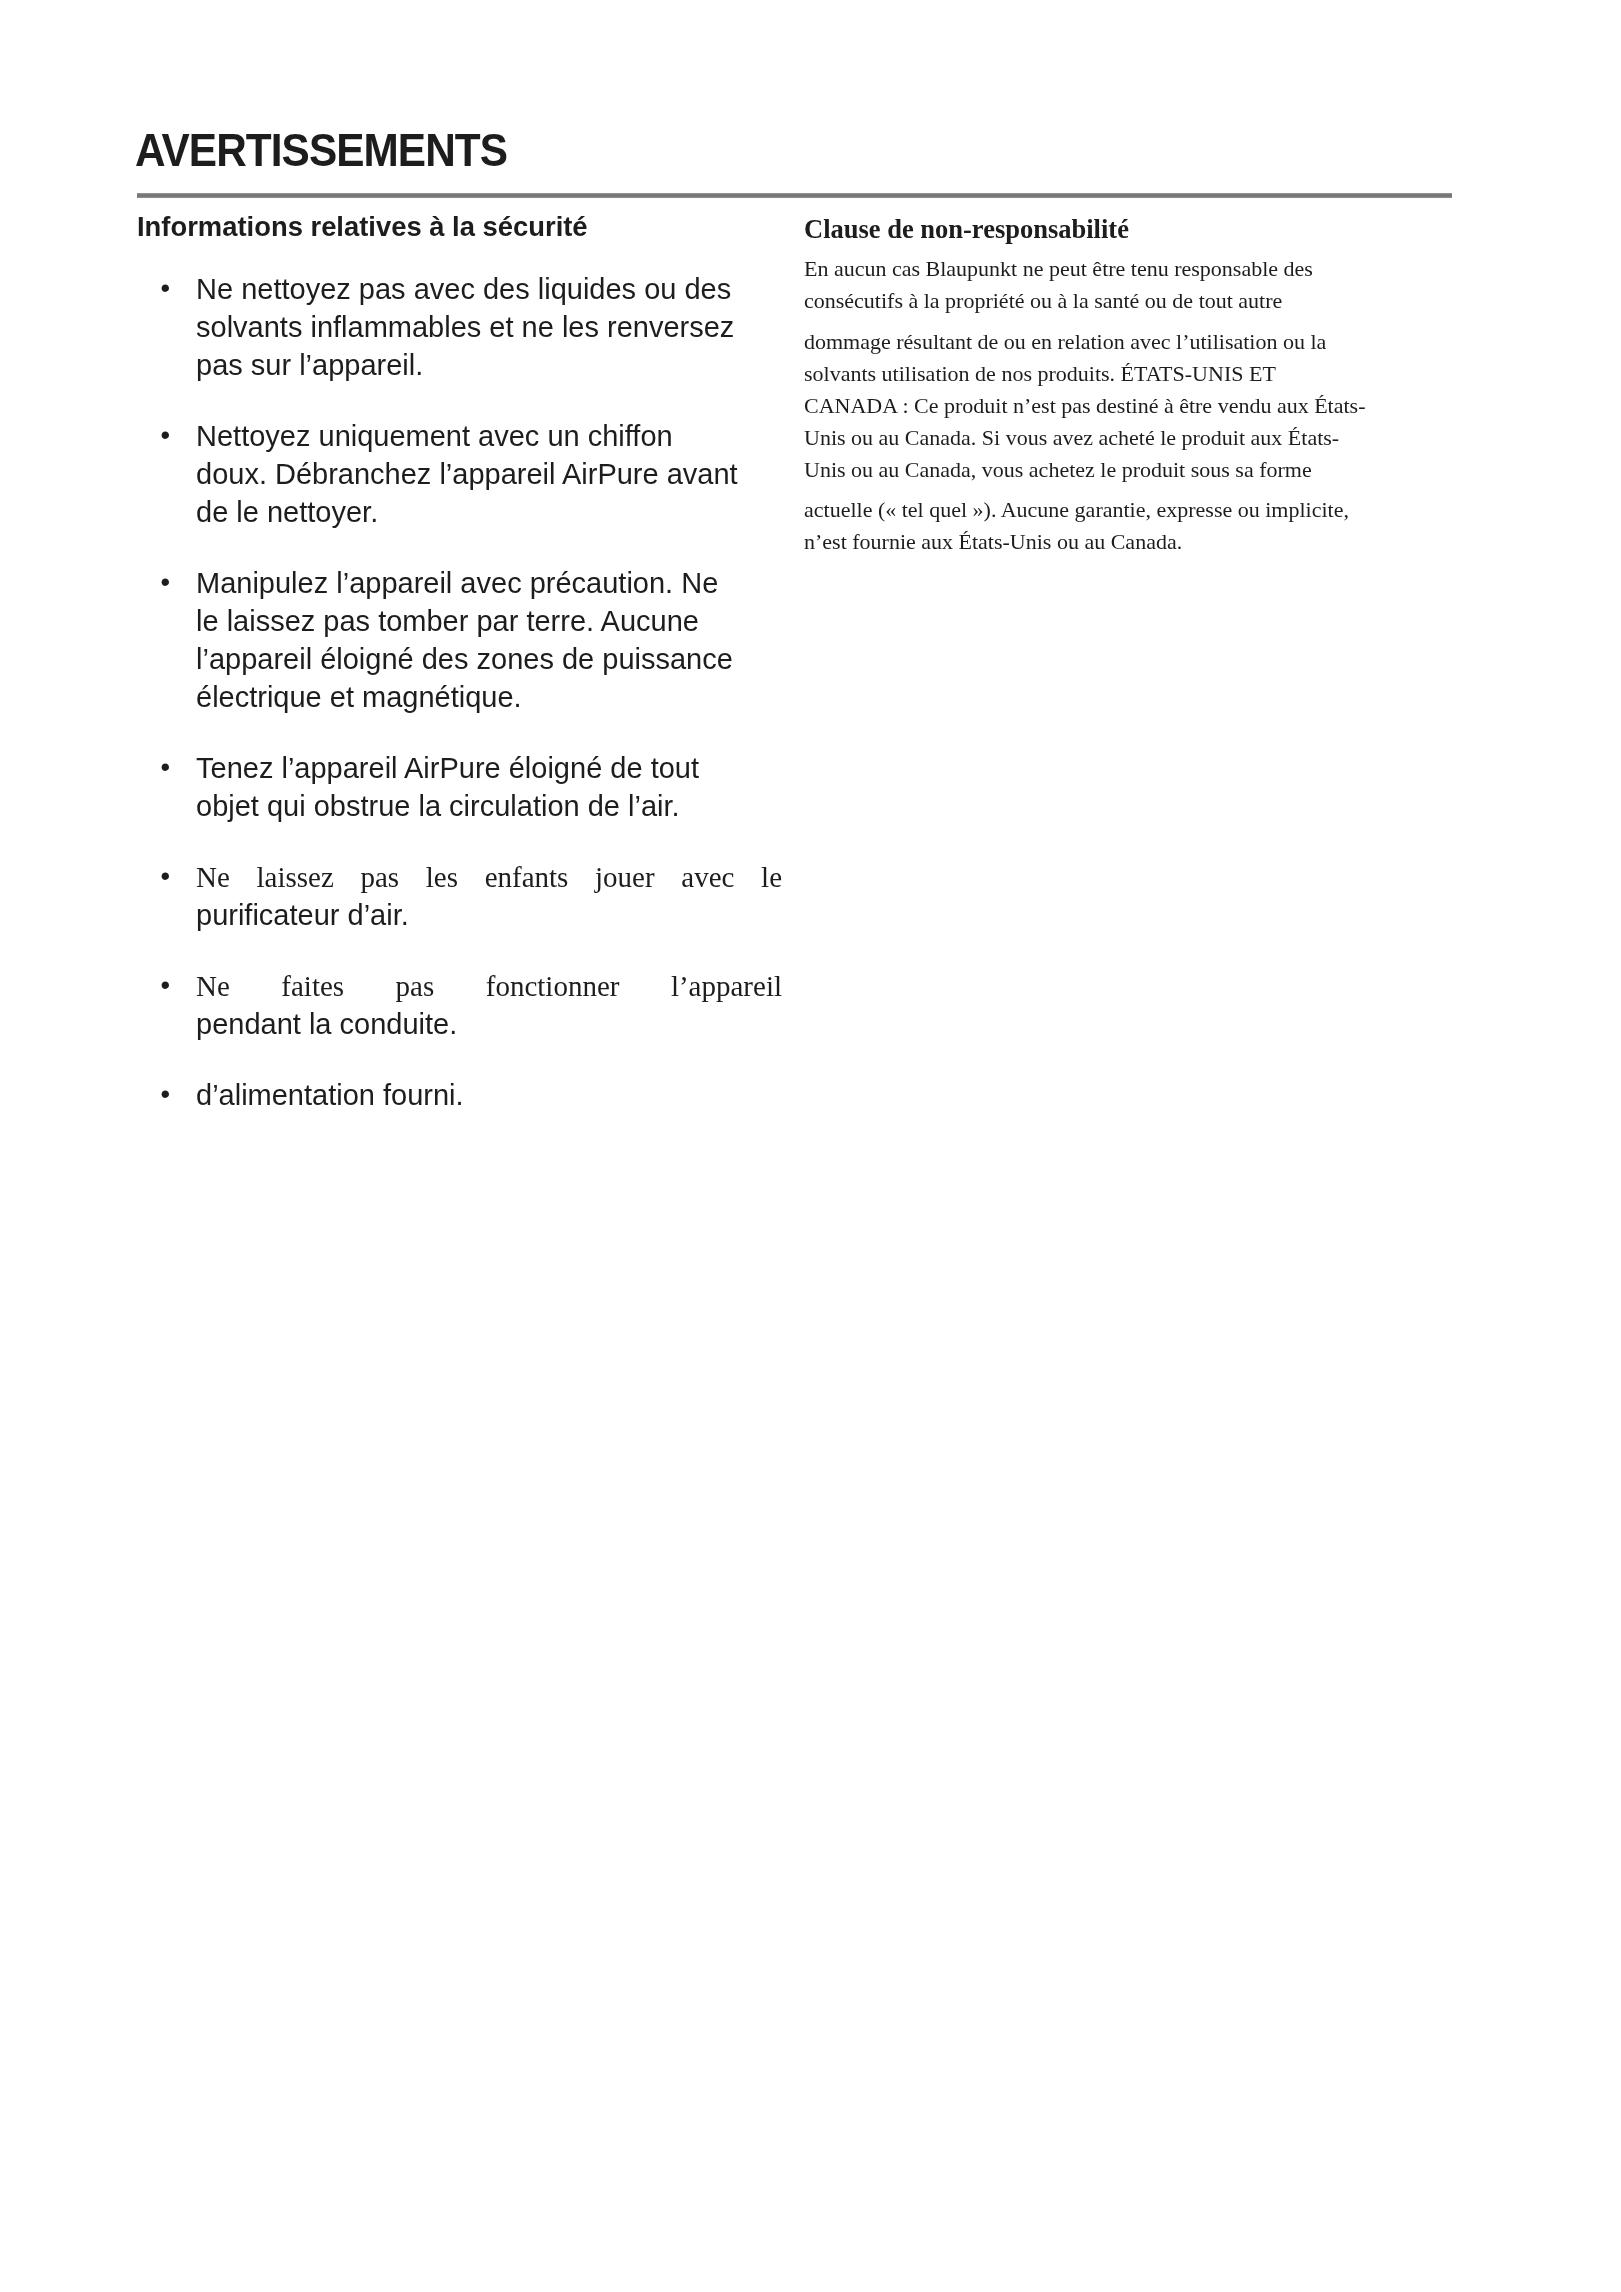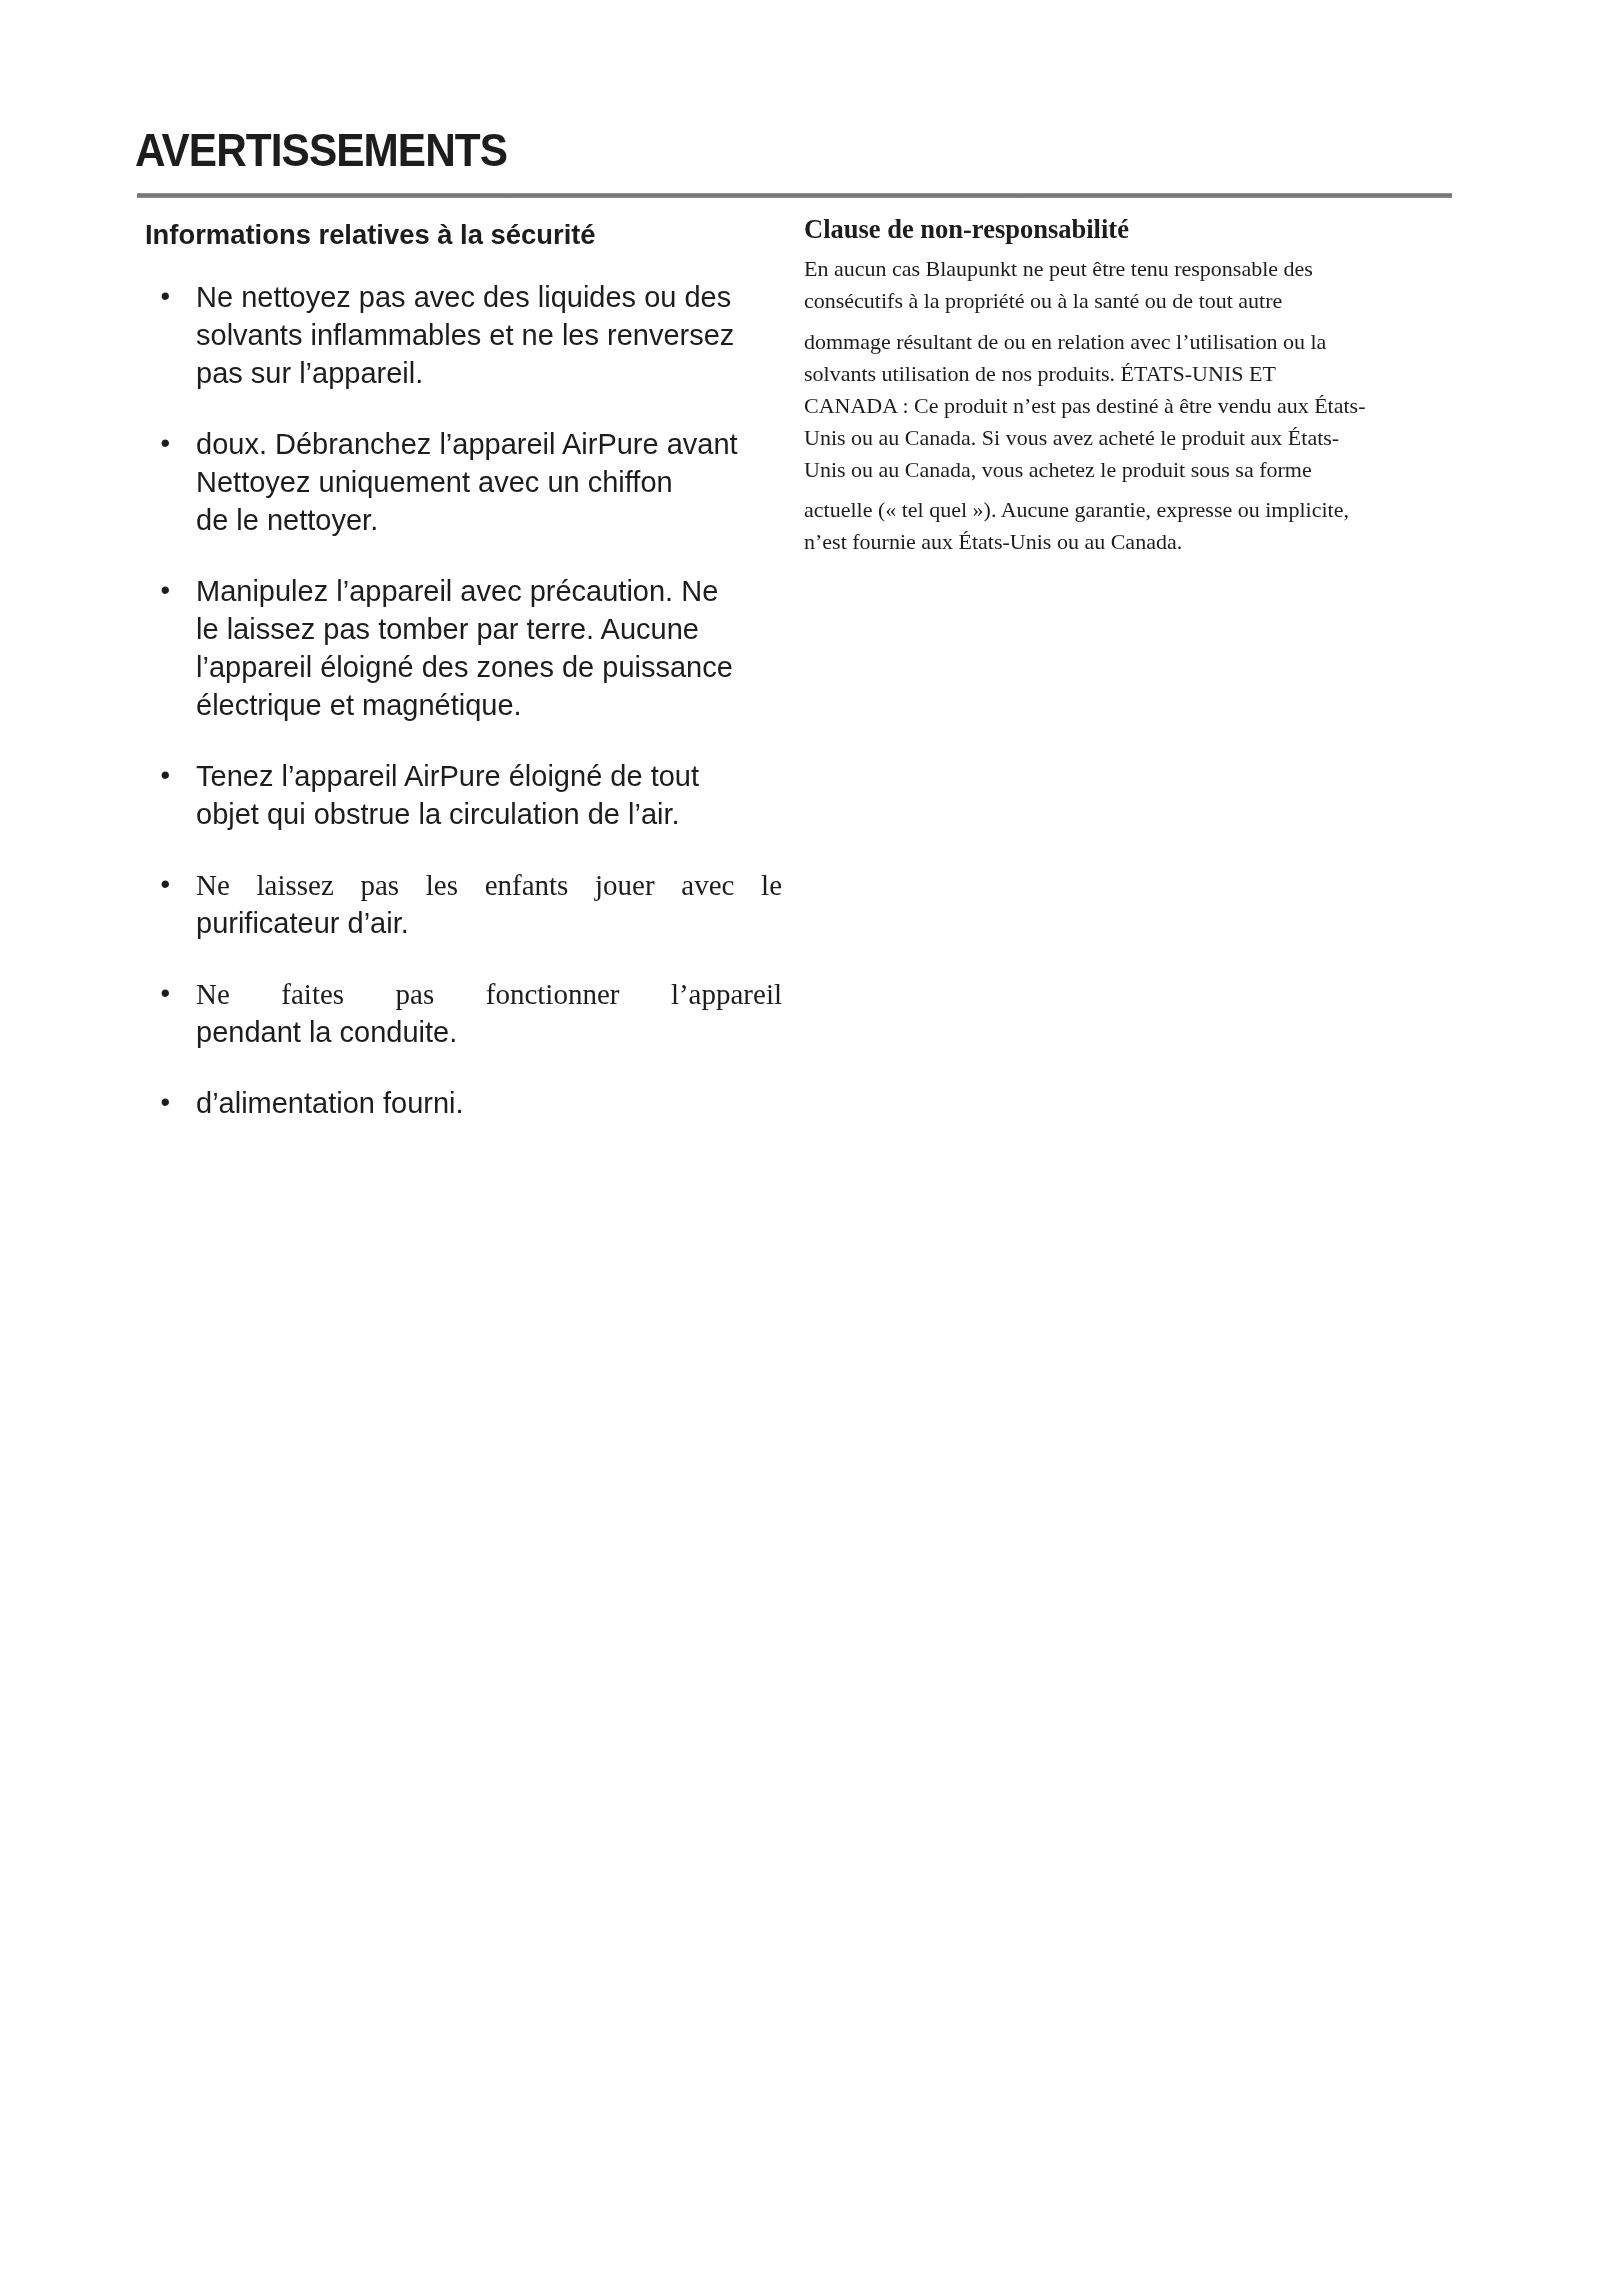--- a/index.html
+++ b/index.html
@@ -27,21 +27,21 @@
   }
   .rule {
     position: absolute; left: 137px; top: 193px;
     width: 1315px; height: 4.9px;
     background: linear-gradient(180deg, #9a9a9a, var(--rule, #6f6f6f) 45%, #8f8f8f);
   }
 
   
   .left-col { position: absolute; left: 137px; top: 210px; width: 647px; }
   .left-col h2 {
-    margin: 8px; font-size: 27.4px; line-height: 33px; font-weight: bold;
+    margin: 0; font-size: 27.4px; line-height: 33px; font-weight: bold;
     white-space: nowrap;
   }
   .bullets { list-style: none; margin: 27.4px 0 0 0; padding: 0; }
   .bullets li {
     position: relative; padding-left: 59px; margin: 0 0 33px 0;
     font-size: 29px; line-height: 38px;
   }
   .bullets li .marker {
     position: absolute; left: 23.5px; top: -1px;
     font-size: 27.4px; line-height: 38px;
@@ -76,22 +76,22 @@
     <h2>Informations relatives à la sécurité</h2>
     <ul class="bullets">
       <li>
         <span class="marker">•</span>
         <div class="bl">Ne nettoyez pas avec des liquides ou des</div>
         <div class="bl">solvants inflammables et ne les renversez</div>
         <div class="bl">pas sur l’appareil.</div>
       </li>
       <li>
         <span class="marker">•</span>
+        <div class="bl">Nettoyez uniquement avec un chiffon</div>
         <div class="bl">doux. Débranchez l’appareil AirPure avant</div>
-        <div class="bl">Nettoyez uniquement avec un chiffon</div>
         <div class="bl">de le nettoyer.</div>
       </li>
       <li>
         <span class="marker">•</span>
         <div class="bl">Manipulez l’appareil avec précaution. Ne</div>
         <div class="bl">le laissez pas tomber par terre. Aucune</div>
         <div class="bl">l’appareil éloigné des zones de puissance</div>
         <div class="bl">électrique et magnétique.</div>
       </li>
       <li>

